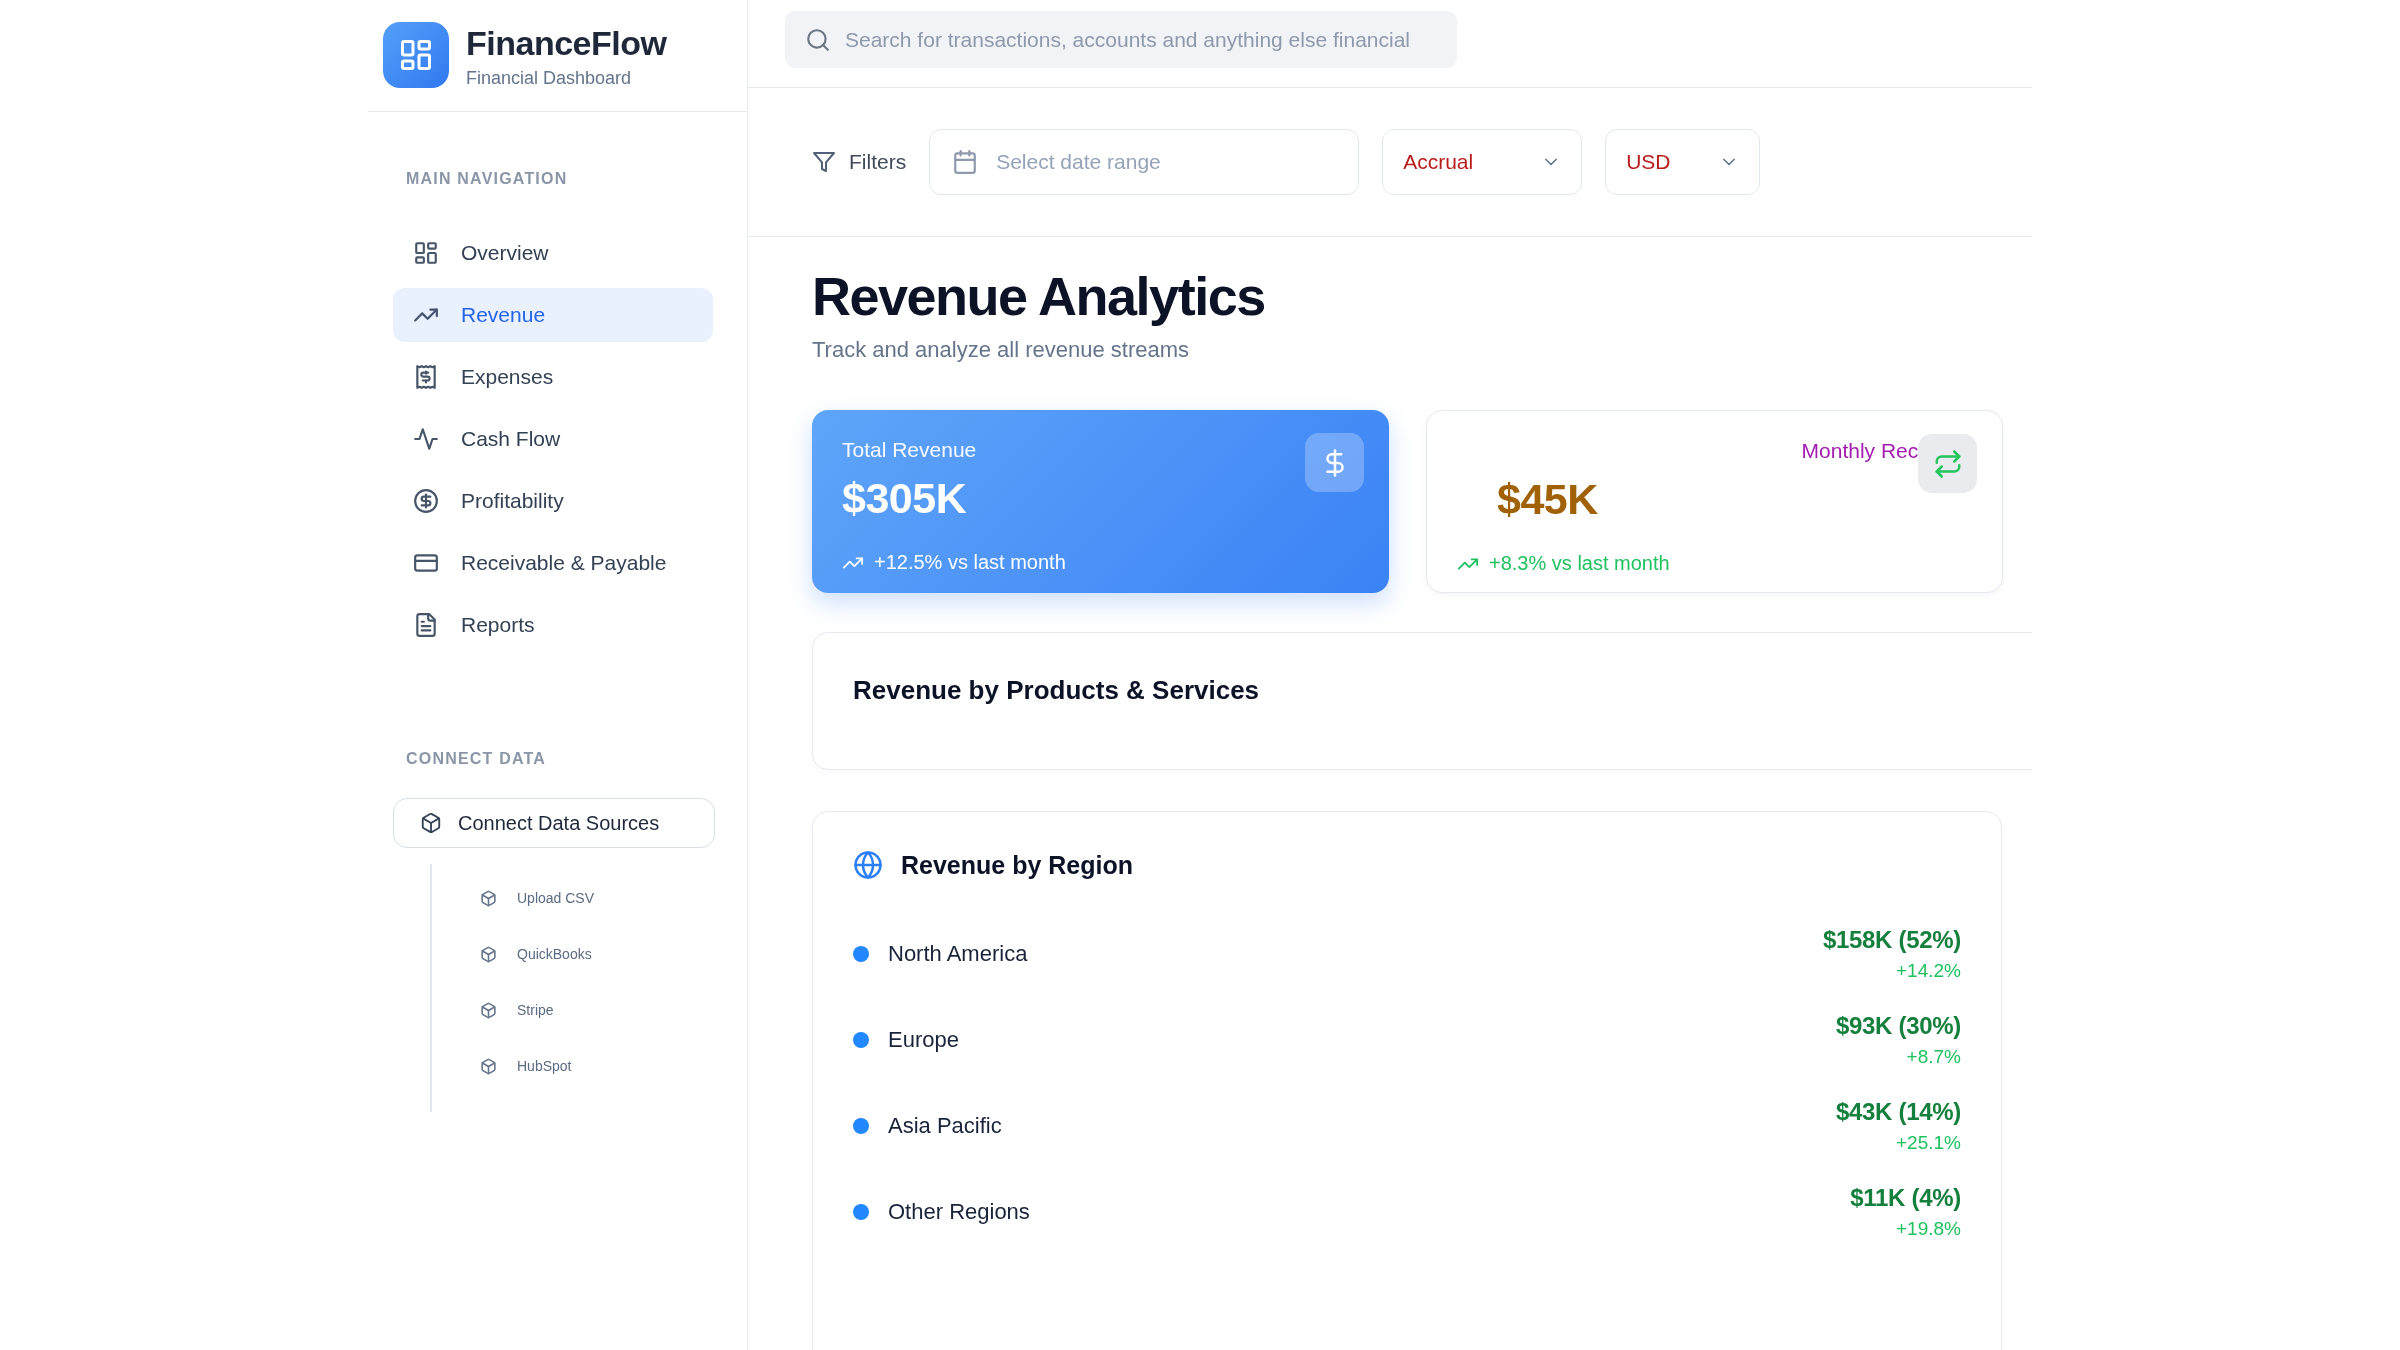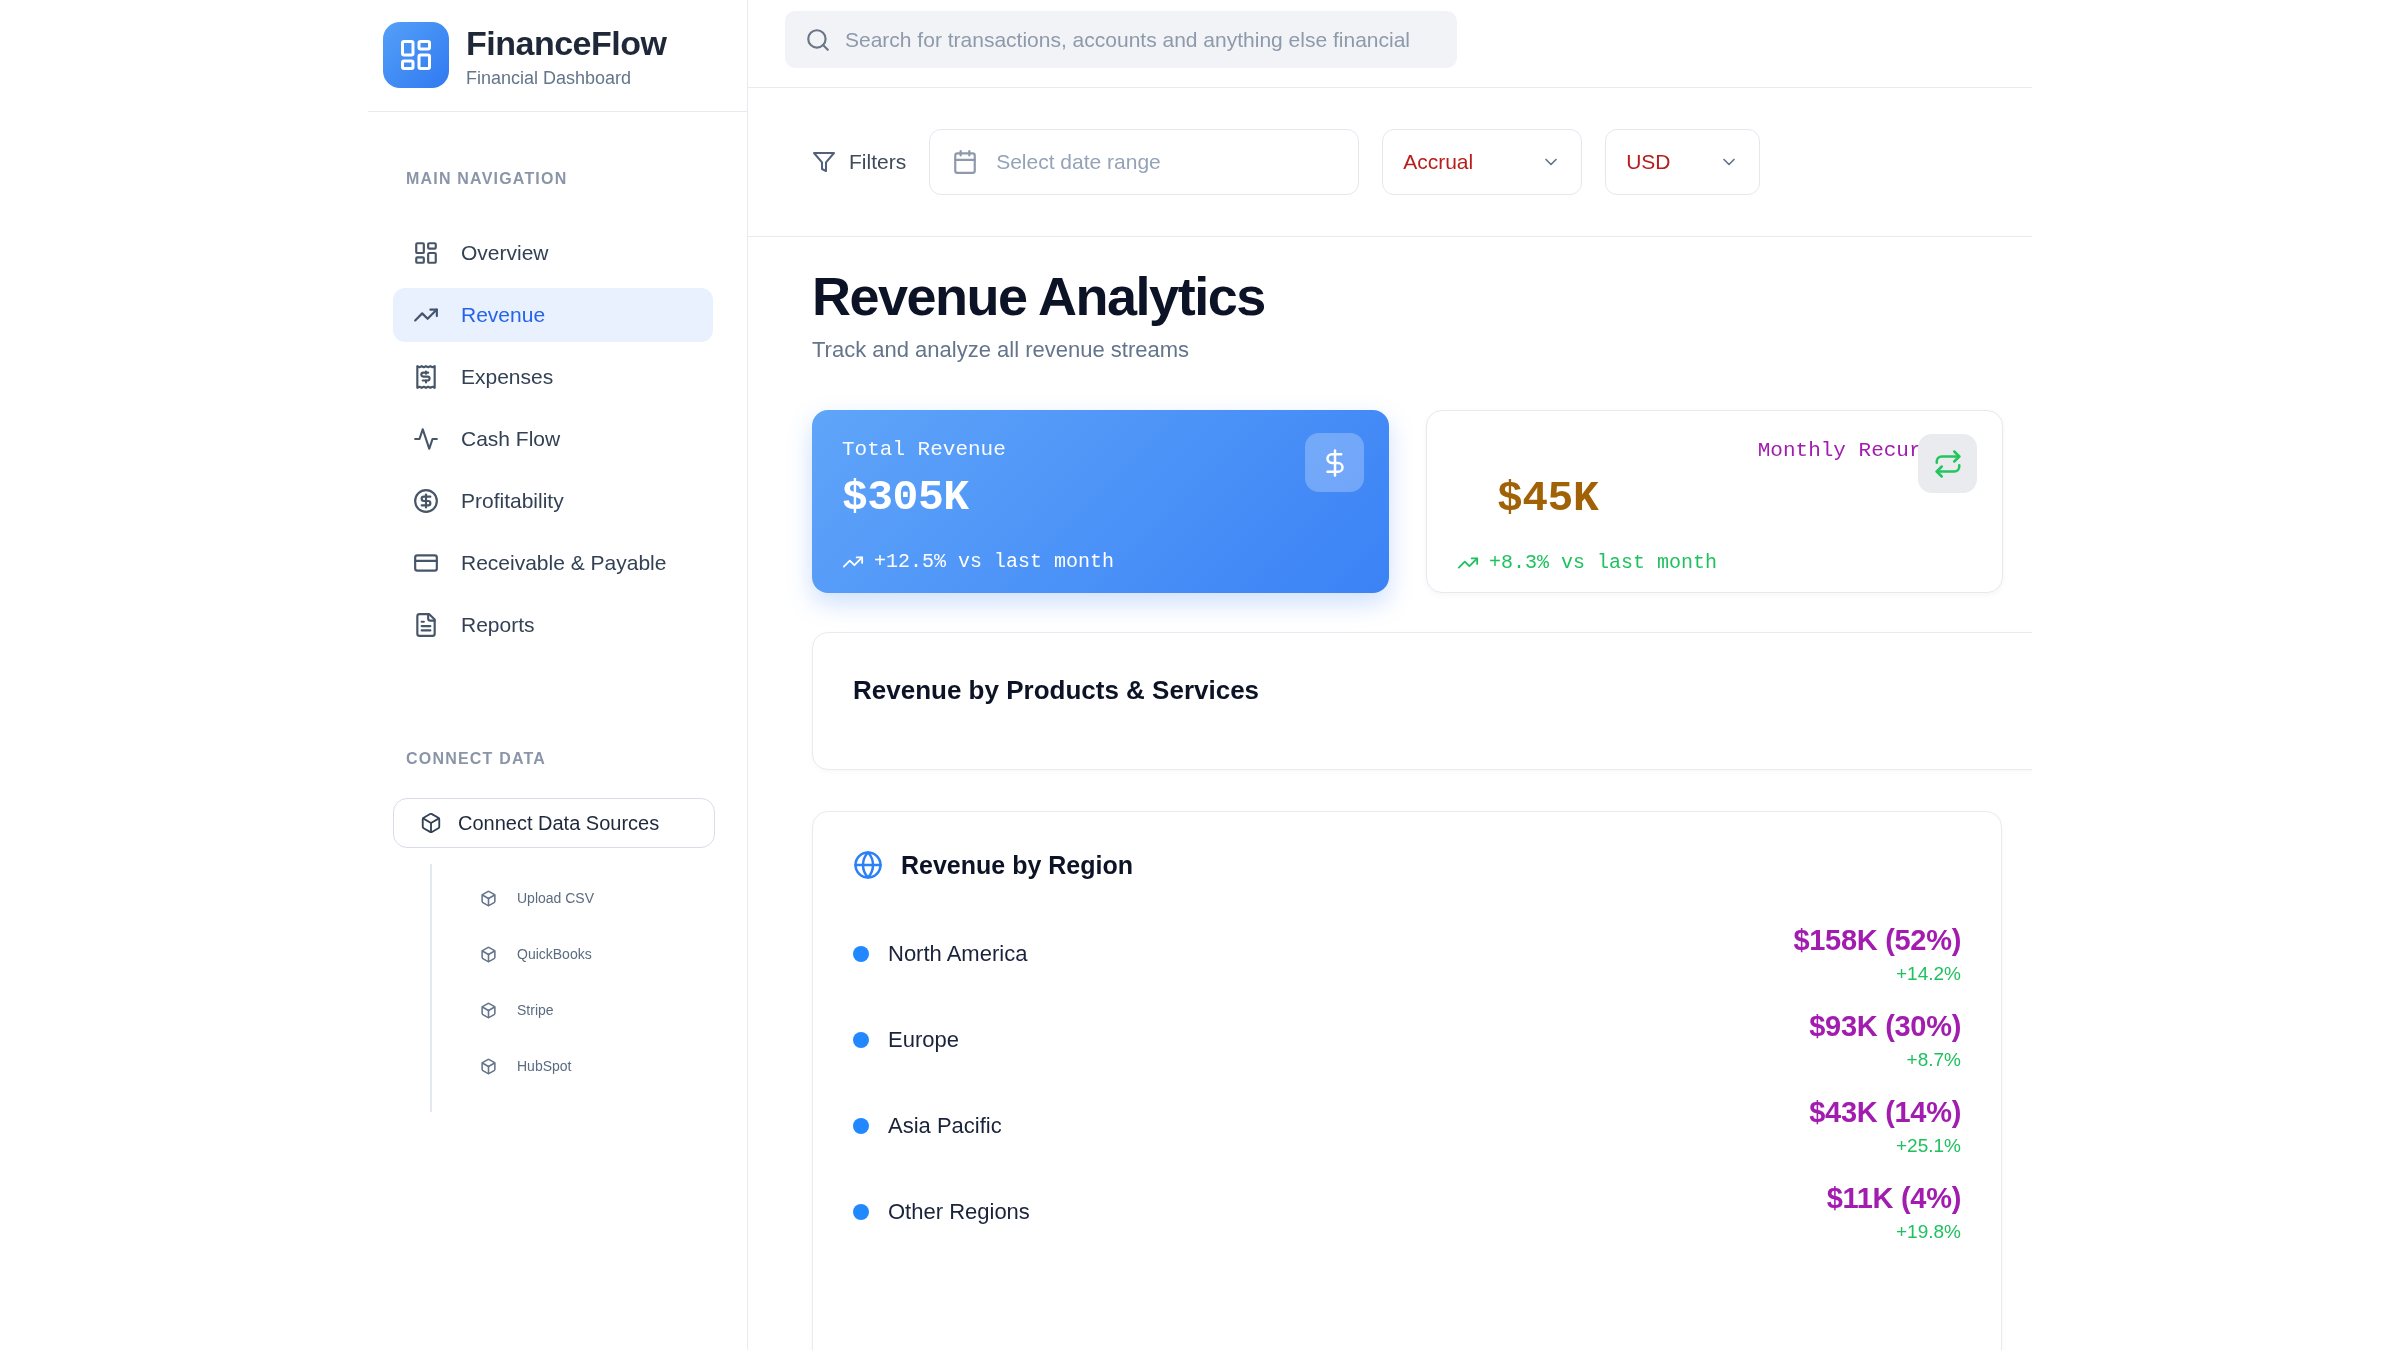--- a/index.html
+++ b/index.html
@@ -112,21 +112,20 @@
   .select.currency { width: 155px; }
 
   .content { padding: 28px 0 0 64px; flex: 1; }
   .page-title { font-size: 54px; font-weight: 800; color: #0d1326; letter-spacing: -1.5px; }
   .page-sub { margin-top: 10px; font-size: 22px; color: #64748b; }
 
   .kpi-row { margin-top: 47px; display: flex; gap: 37px; }
   .kpi {
     width: 577px; height: 183px; border-radius: 16px; position: relative;
     padding: 28px 30px;
-    font-family: Liberation Mono, monospace;
   }
   .kpi.blue {
     background: linear-gradient(135deg, #5fa5f9 0%, #3b82f6 100%);
     color: #ffffff;
     box-shadow: 0 10px 24px rgba(59,130,246,0.25);
   }
   .kpi.white { background: #ffffff; border: 1px solid #e5e9f0; box-shadow: 0 2px 6px rgba(15,23,42,0.04); }
   .kpi-label { font-size: 21px; font-weight: 500; }
   .kpi.blue .kpi-label { color: rgba(255,255,255,0.96); }
   .kpi.white .kpi-label { color: #a21caf; text-align: right; }
@@ -154,21 +153,21 @@
   .regions-title { font-size: 25px; font-weight: 700; color: #0d1326; }
   .region-rows { margin-top: 44px; }
   .region-row {
     display: flex; align-items: center; justify-content: space-between;
     height: 60px; margin-bottom: 26px;
   }
   .region-left { display: flex; align-items: center; gap: 19px; }
   .region-dot { width: 16px; height: 16px; border-radius: 50%; background: #2188ff; }
   .region-name { font-size: 22px; font-weight: 500; color: #19233a; }
   .region-right { text-align: right; }
-  .region-value { font-size: 29px; font-weight: 700; color: #a21caf; letter-spacing: -0.3px; }
+  .region-value { font-size: 24px; font-weight: 700; color: #15803d; letter-spacing: -0.3px; }
   .region-change { margin-top: 6px; font-size: 19px; font-weight: 500; color: #1fc15e; }
 
   svg { display: block; }
 </style>
 </head>
 <body>
 
 <div class="canvas">
 
   <aside class="sidebar">

